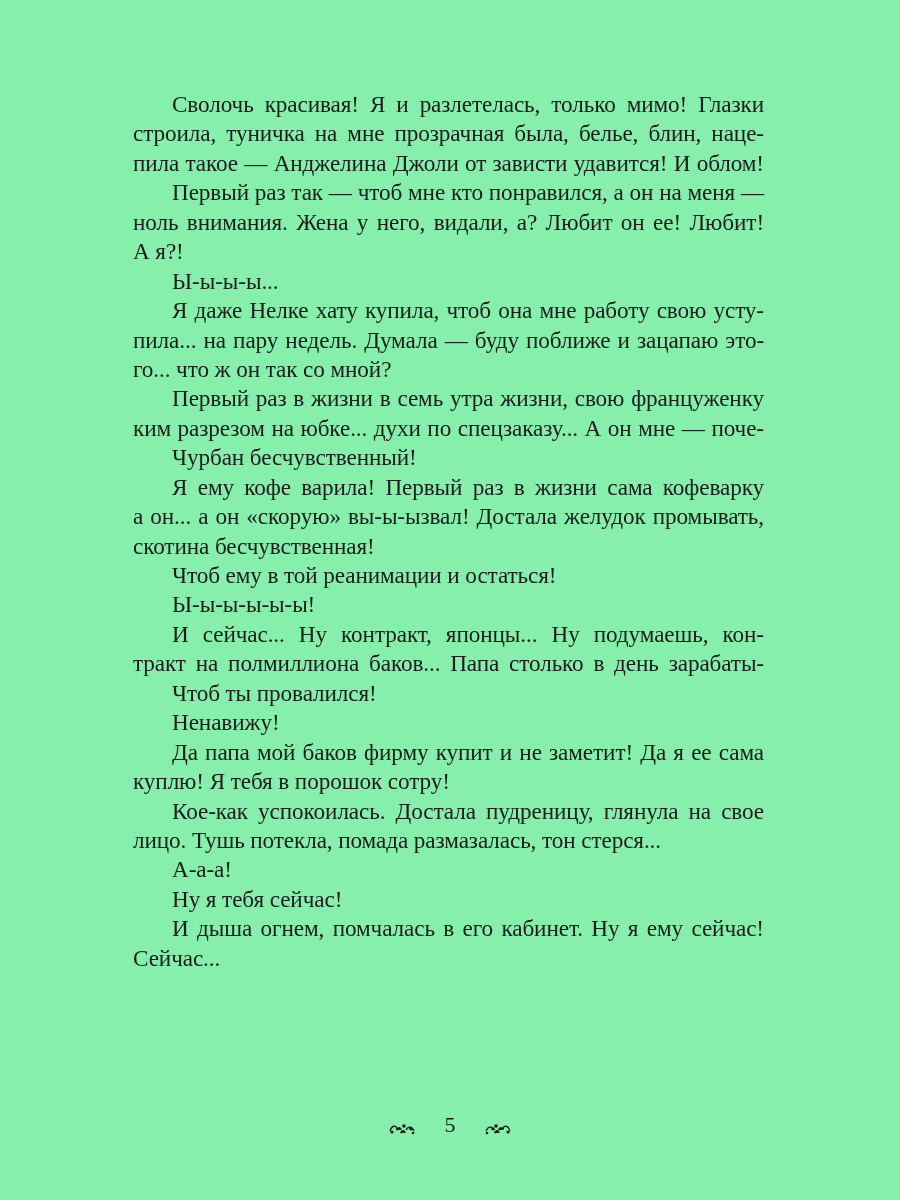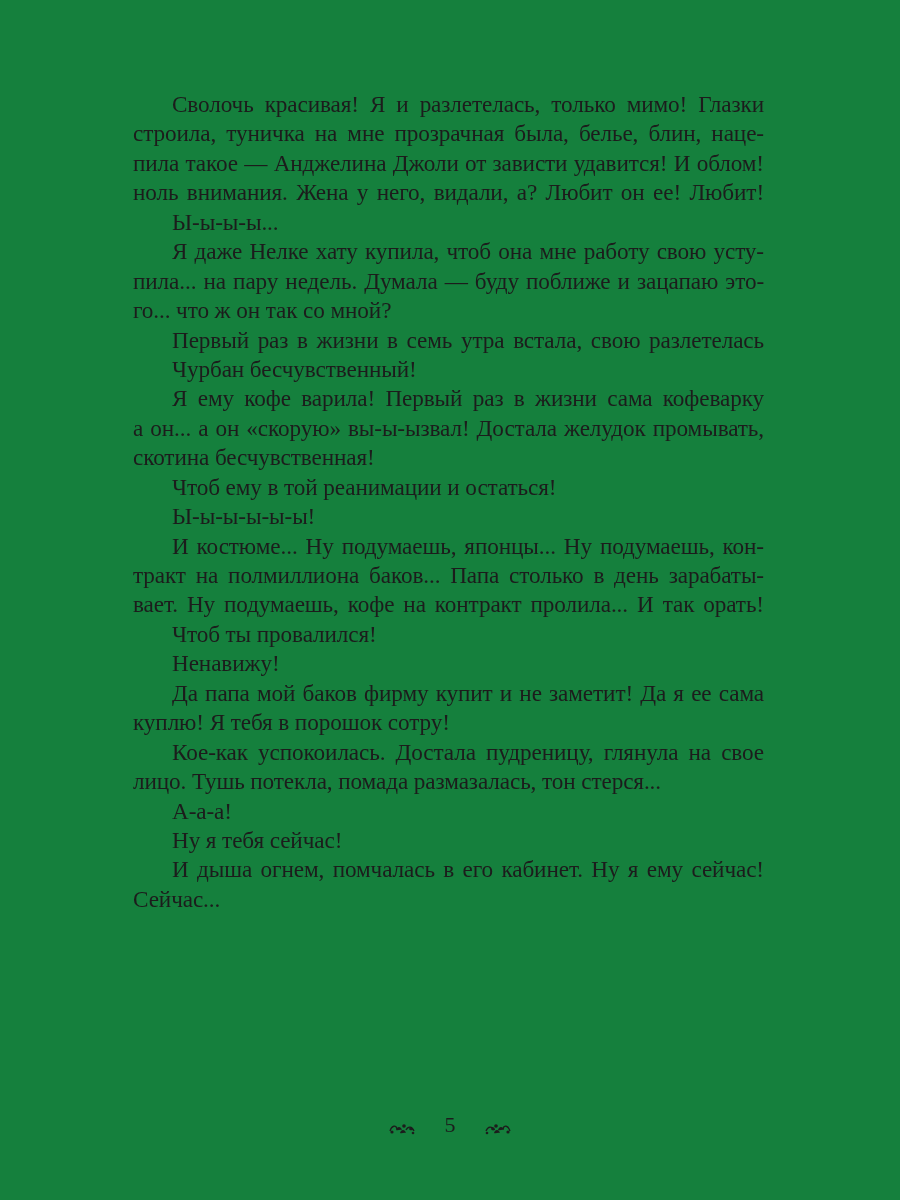--- a/index.html
+++ b/index.html
@@ -12,21 +12,21 @@
       height: 1200px;
       position: relative;
       overflow: hidden;
       color: #1c1c1c;
     }
     .page {
       position: absolute;
       left: 0; top: 0;
       width: 900px;
       height: 1200px;
-      background: #15803d;
+      background: #86efac;
     }
     .text-block {
       position: absolute;
       left: 133px;
       top: 90px;
       width: 631px;
       font-family: "Liberation Serif", "DejaVu Serif", serif;
       font-size: 23.2px;
       line-height: 29.45px;
       text-align: justify;
@@ -71,35 +71,37 @@
     }
   </style>
 </head>
 <body>
 
 <div class="page">
   <div class="text-block" id="text-block">
       <span class="line indent">Сволочь красивая! Я и разлетелась, только мимо! Глазки</span>
       <span class="line">строила, туничка на мне прозрачная была, белье, блин, наце-</span>
       <span class="line">пила такое — Анджелина Джоли от зависти удавится! И облом!</span>
+      <span class="line indent">Первый раз так — чтоб мне кто понравился, а он на меня —</span>
       <span class="line">ноль внимания. Жена у него, видали, а? Любит он ее! Любит!</span>
+      <span class="line last">А я?!</span>
       <span class="line indent last">Ы-ы-ы-ы...</span>
       <span class="line indent">Я даже Нелке хату купила, чтоб она мне работу свою усту-</span>
       <span class="line">пила... на пару недель. Думала — буду поближе и зацапаю это-</span>
       <span class="line last">го... что ж он так со мной?</span>
-      <span class="line indent">Первый раз в жизни в семь утра встала, свою разлетелась</span>
+      <span class="line indent">Первый раз в жизни в семь утра жизни, свою француженку</span>
+      <span class="line">ким разрезом на юбке... духи по спецзаказу... А он мне — поче-</span>
       <span class="line indent last">Чурбан бесчувственный!</span>
       <span class="line indent">Я ему кофе варила! Первый раз в жизни сама кофеварку</span>
       <span class="line">а он... а он «скорую» вы-ы-ызвал! Достала желудок промывать,</span>
       <span class="line last">скотина бесчувственная!</span>
       <span class="line indent last">Чтоб ему в той реанимации и остаться!</span>
       <span class="line indent last">Ы-ы-ы-ы-ы-ы!</span>
-      <span class="line indent">И костюме... Ну подумаешь, японцы... Ну подумаешь, кон-</span>
+      <span class="line indent">И сейчас... Ну контракт, японцы... Ну подумаешь, кон-</span>
       <span class="line">тракт на полмиллиона баков... Папа столько в день зарабаты-</span>
-      <span class="line">вает. Ну подумаешь, кофе на контракт пролила... И так орать!</span>
       <span class="line indent last">Чтоб ты провалился!</span>
       <span class="line indent last">Ненавижу!</span>
       <span class="line indent">Да папа мой баков фирму купит и не заметит! Да я ее сама</span>
       <span class="line last">куплю! Я тебя в порошок сотру!</span>
       <span class="line indent">Кое-как успокоилась. Достала пудреницу, глянула на свое</span>
       <span class="line last">лицо. Тушь потекла, помада размазалась, тон стерся...</span>
       <span class="line indent last">А-а-а!</span>
       <span class="line indent last">Ну я тебя сейчас!</span>
       <span class="line indent">И дыша огнем, помчалась в его кабинет. Ну я ему сейчас!</span>
       <span class="line last">Сейчас...</span>

